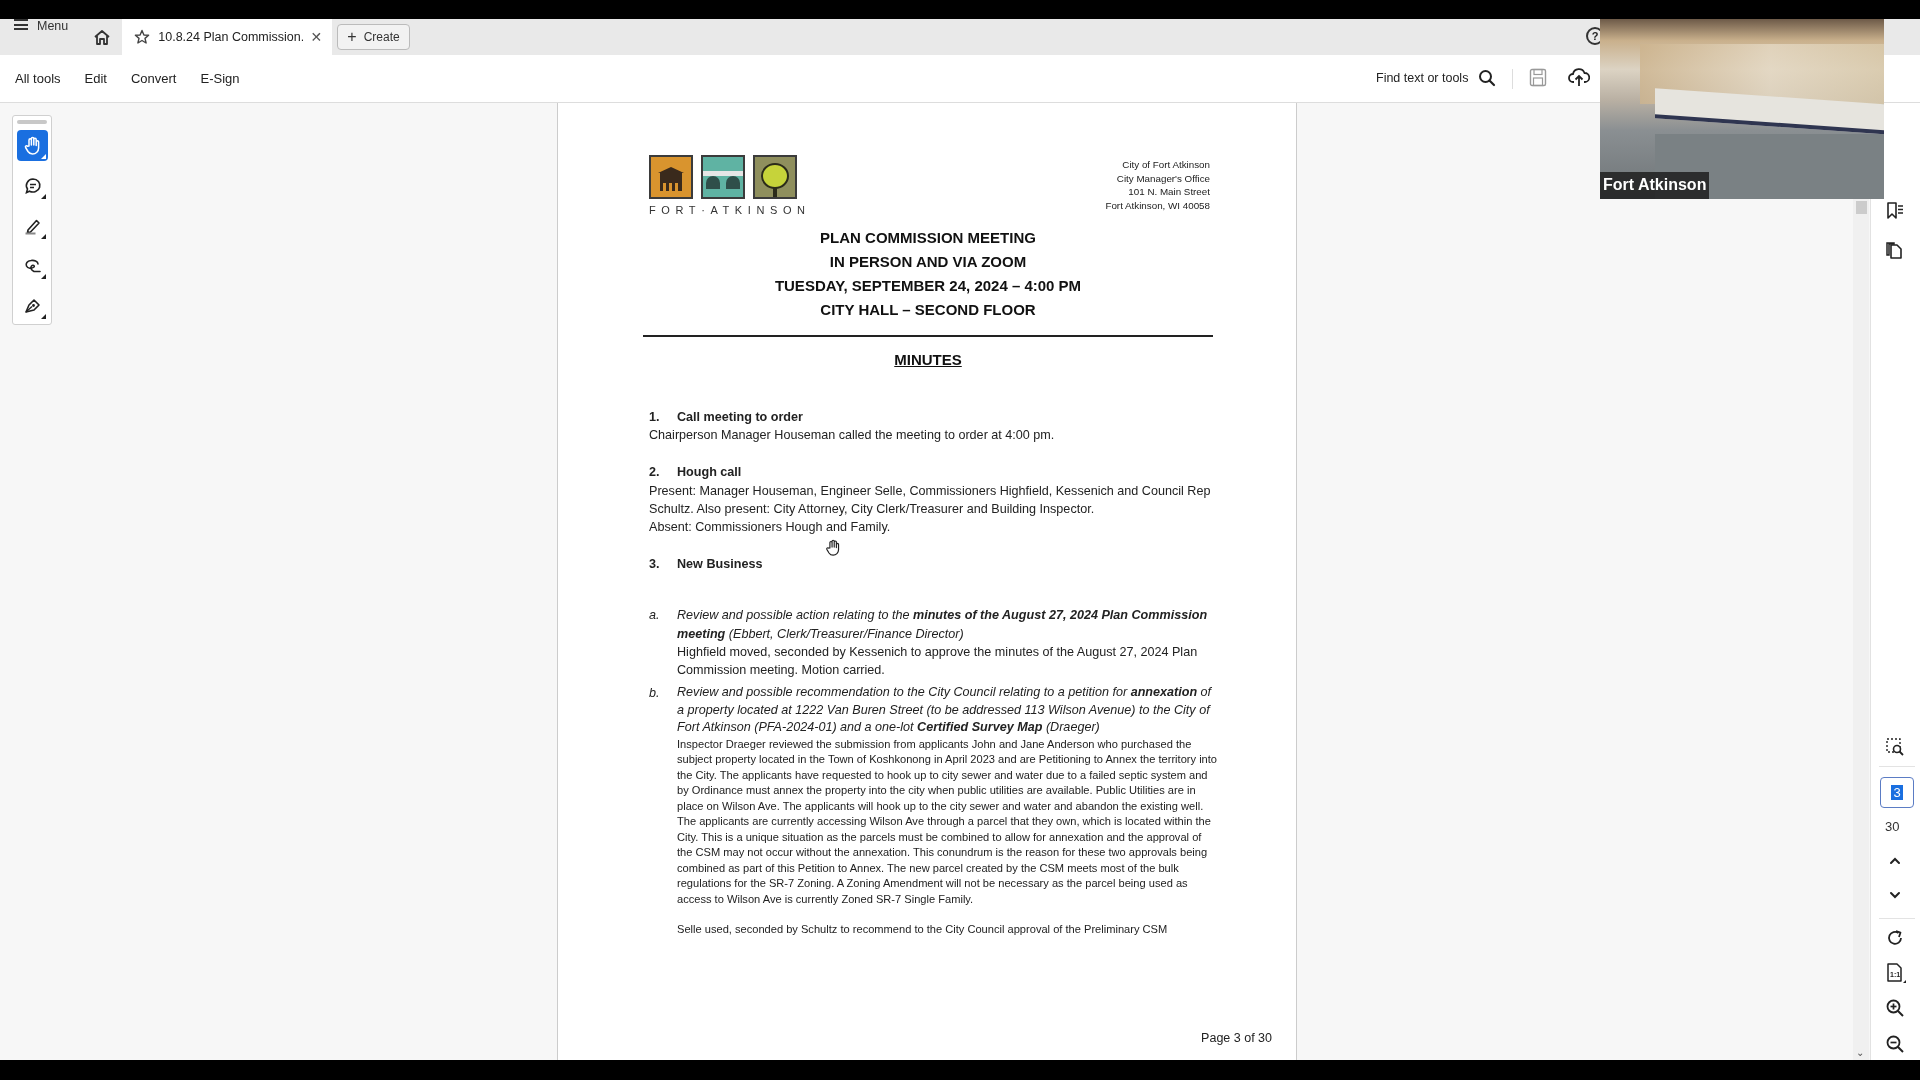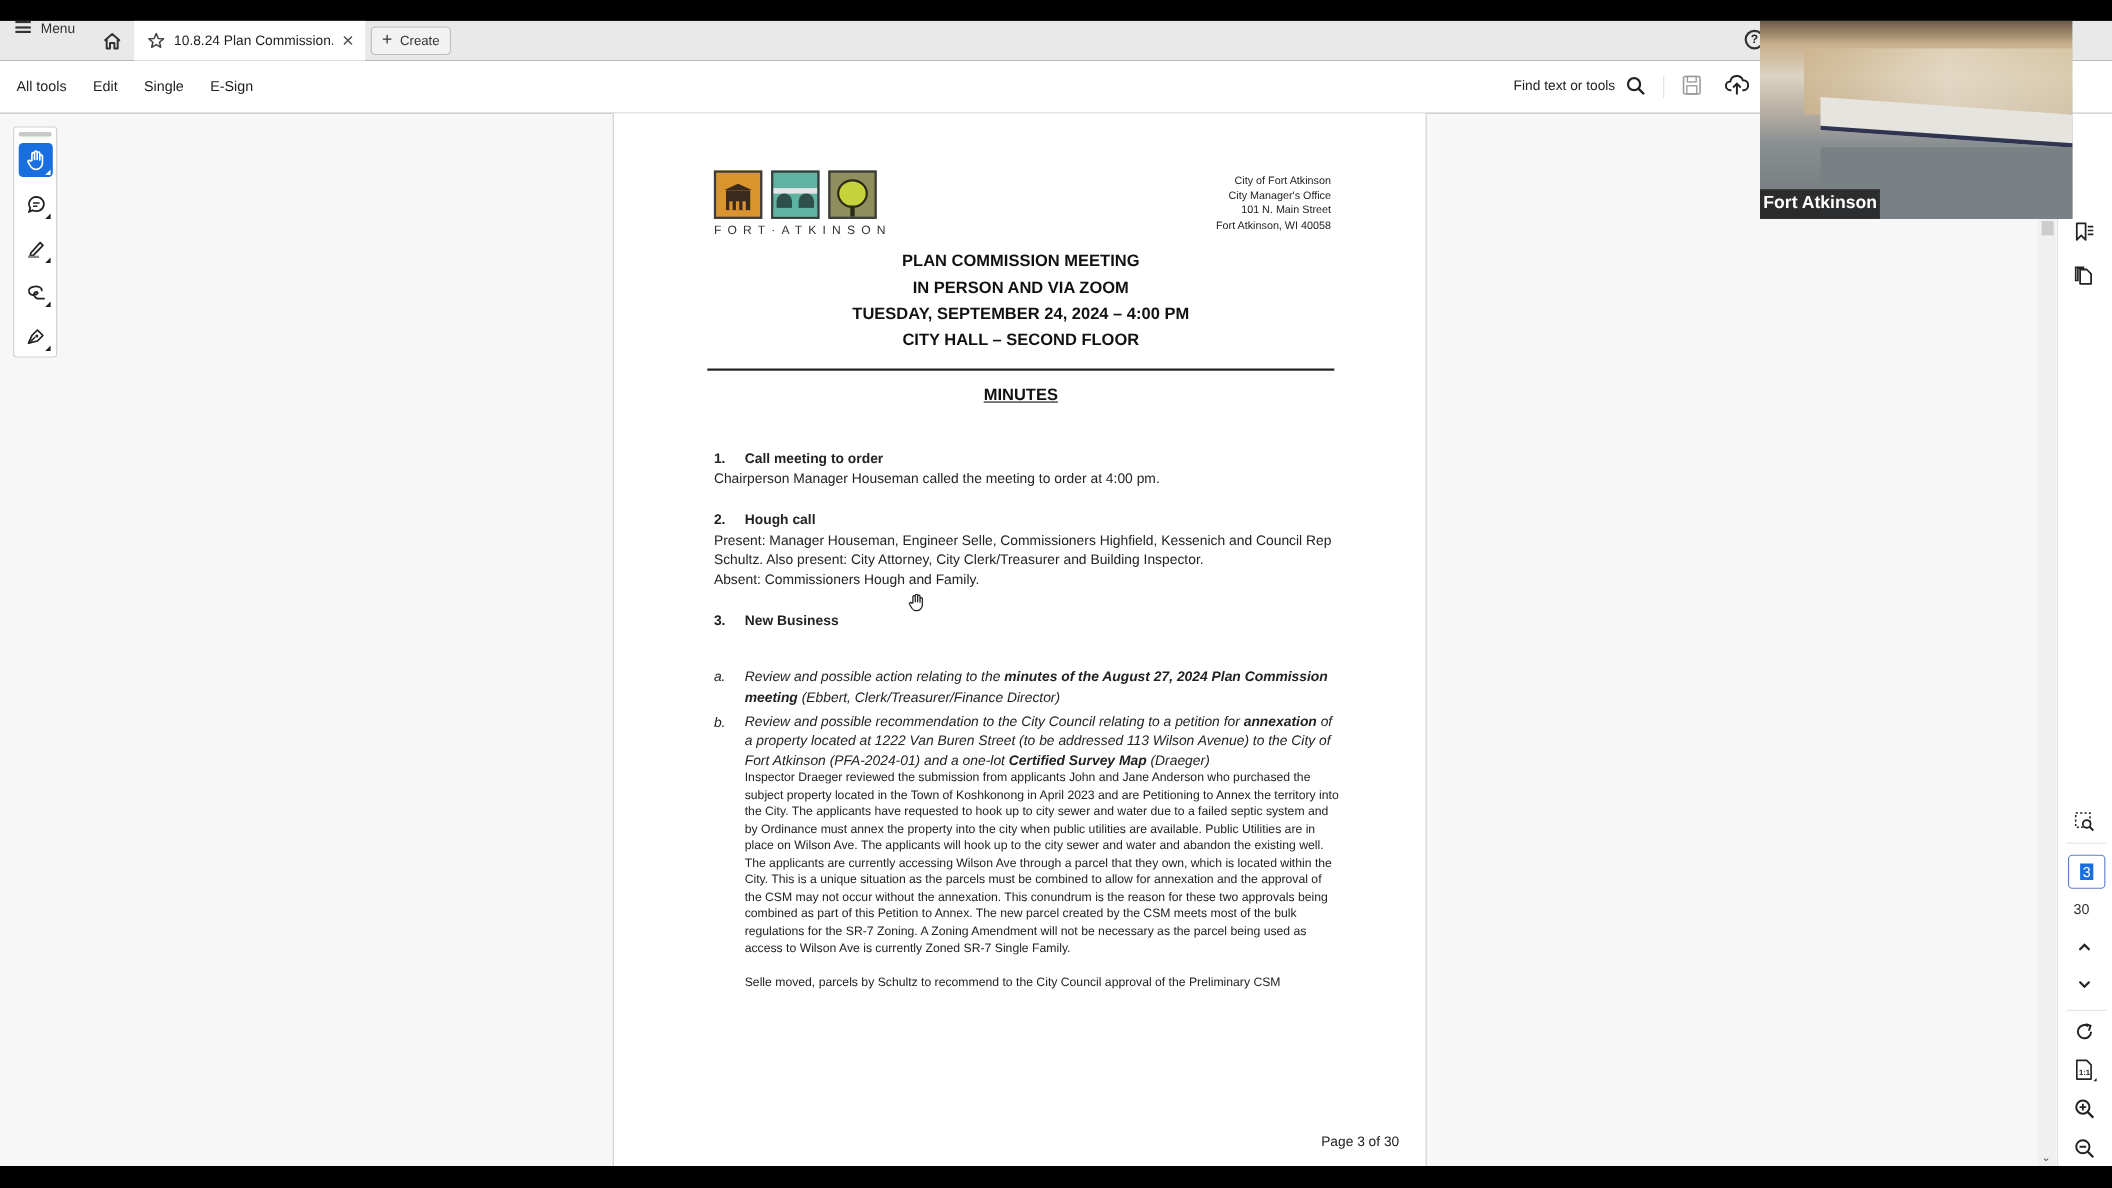--- a/index.html
+++ b/index.html
@@ -113,21 +113,21 @@
   <div class="create-btn">
     <span class="plus">+</span>
     <span>Create</span>
   </div>
   <div class="help-icon">?</div>
 </div>
 
 <div class="toolbar">
   <span class="menu-item">All tools</span>
   <span class="menu-item">Edit</span>
-  <span class="menu-item">Single</span>
+  <span class="menu-item">Convert</span>
   <span class="menu-item">E-Sign</span>
 
   <div class="find">
     <span>Find text or tools</span>
     <svg width="18" height="18" viewBox="0 0 18 18">
         <circle cx="7.5" cy="7.5" r="5.5" fill="none" stroke="#222" stroke-width="2"></circle>
         <line x1="11.5" y1="11.5" x2="16" y2="16" stroke="#222" stroke-width="2.2" stroke-linecap="round"></line>
       </svg>
   </div>
   <div class="sep"></div>
@@ -241,31 +241,32 @@
       <div class="sec-head">
         <span class="num">3.</span>
         <span>New Business</span>
       </div>
       <div style="height:33px"></div>
 
       <div class="item">
         <span class="letter">a.</span>
         <div class="content">
           <div class="lead"><span>Review and possible action relating to the </span><b>minutes of the August 27, 2024 Plan Commission meeting</b><span> (Ebbert, Clerk/Treasurer/Finance Director)</span></div>
+          <div>Highfield moved, seconded by Kessenich to approve the minutes of the August 27, 2024 Plan Commission meeting. Motion carried.</div>
         </div>
       </div>
       <div style="height:5px"></div>
 
       <div class="item">
         <span class="letter">b.</span>
         <div class="content">
           <div class="lead" style="line-height:17.5px"><span>Review and possible recommendation to the City Council relating to a petition for </span><b>annexation</b><span> of a property located at 1222 Van Buren Street (to be addressed 113 Wilson Avenue) to the City of Fort Atkinson (PFA-2024-01) and a one-lot </span><b>Certified Survey Map</b><span> (Draeger)</span></div>
           <div class="small">Inspector Draeger reviewed the submission from applicants John and Jane Anderson who purchased the subject property located in the Town of Koshkonong in April 2023 and are Petitioning to Annex the territory into the City. The applicants have requested to hook up to city sewer and water due to a failed septic system and by Ordinance must annex the property into the city when public utilities are available. Public Utilities are in place on Wilson Ave. The applicants will hook up to the city sewer and water and abandon the existing well.  The applicants are currently accessing Wilson Ave through a parcel that they own, which is located within the City. This is a unique situation as the parcels must be combined to allow for annexation and the approval of the CSM may not occur without the annexation. This conundrum is the reason for these two approvals being combined as part of this Petition to Annex. The new parcel created by the CSM meets most of the bulk regulations for the SR-7 Zoning. A Zoning Amendment will not be necessary as the parcel being used as access to Wilson Ave is currently Zoned SR-7 Single Family.</div>
           <div style="height:15px"></div>
-          <div class="small">Selle moved, parcels by Schultz to recommend to the City Council approval of the Preliminary CSM</div>
+          <div class="small">Selle used, seconded by Schultz to recommend to the City Council approval of the Preliminary CSM</div>
         </div>
       </div>
     </div>
 
     <div class="page-num">Page 3 of 30</div>
   </div>
 
   <svg class="cursor" width="17" height="18" viewBox="0 0 18 20">
       <path d="M5 10 V4 a1.2 1.2 0 0 1 2.4 0 V9 V2.6 a1.2 1.2 0 0 1 2.4 0 V9 V3.4 a1.2 1.2 0 0 1 2.4 0 V9.5 V6 a1.2 1.2 0 0 1 2.4 0 V12 a6 6 0 0 1 -6 6 a5.5 5.5 0 0 1 -4.6 -2.5 L1.6 11.5 a1.2 1.2 0 0 1 2 -1.3 Z" fill="#fff" stroke="#222" stroke-width="1.3" stroke-linejoin="round"></path>
     </svg>

